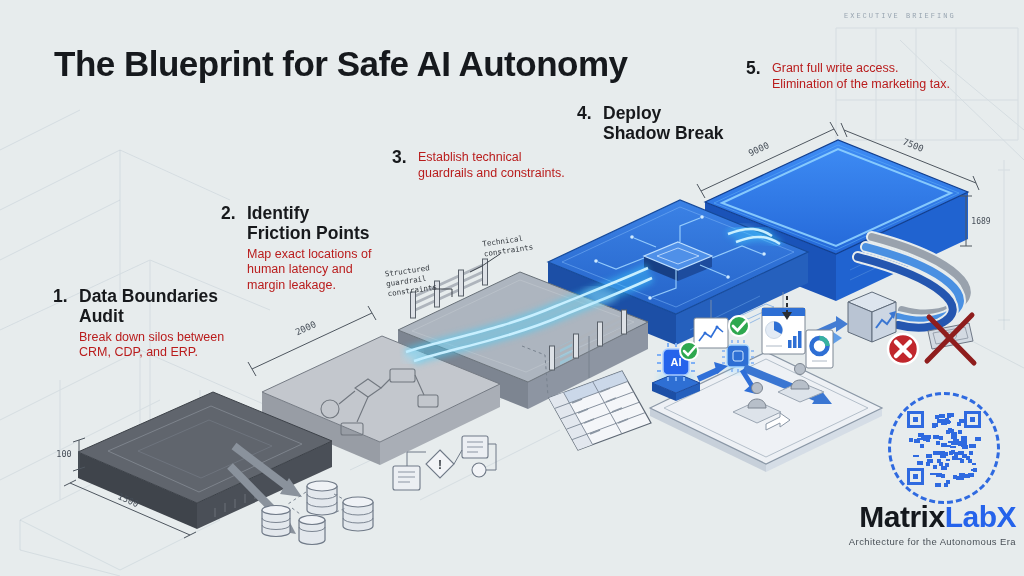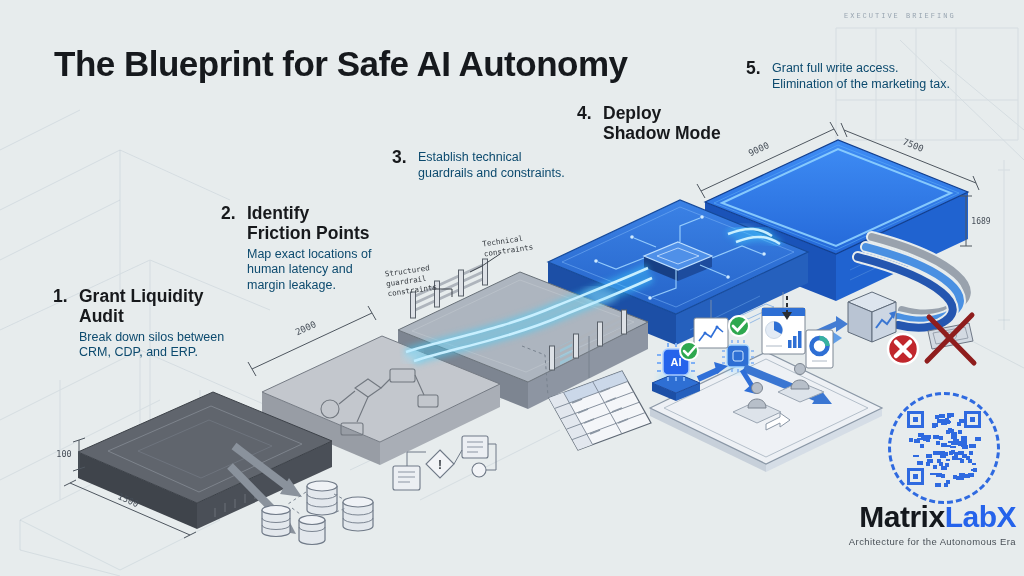--- a/index.html
+++ b/index.html
@@ -4,21 +4,21 @@
 <style>
   html,body{margin:0;padding:0;background:#cfd6da;}
   .canvas{position:relative;width:1024px;height:576px;overflow:hidden;
     background:#e7eced;font-family:"Liberation Sans",sans-serif;}
   .layer-svg{position:absolute;inset:0;z-index:1;}
   .txt{position:absolute;z-index:2;}
   .pre{white-space:pre-line;}
   .page-title{left:54px;top:44px;font-size:35px;font-weight:700;color:#16191d;letter-spacing:-0.5px;}
   .step{display:grid;grid-template-columns:24px auto;column-gap:2px;}
   .step .num,.step .stitle{font-size:17.5px;font-weight:700;color:#17191c;line-height:1.16;}
-  .step .sbody{grid-column:2;font-size:12.5px;color:#0c4a6e;line-height:1.26;margin-top:3px;}
+  .step .sbody{grid-column:2;font-size:12.5px;color:#b91c1c;line-height:1.26;margin-top:3px;}
   .s1{left:53px;top:286px;}
   .s2{left:221px;top:203px;}
   .s3{left:392px;top:147px;}
   .s4{left:577px;top:103px;}
   .s5{left:746px;top:58px;}
   .anno{font-family:"DejaVu Sans Mono",monospace;font-size:7.5px;line-height:1.3;color:#34393f;}
   .anno-structured{left:386px;top:266px;transform:rotate(-8deg);}
   .anno-technical{left:483px;top:236px;transform:rotate(-8deg);}
   .anno-exec{left:836px;top:12px;font-size:7px;letter-spacing:2px;color:rgba(138,152,166,.85);}
   .logo{left:806px;top:502px;width:210px;text-align:right;}
@@ -353,42 +353,42 @@
     <text x="760" y="152" text-anchor="middle" font-size="9" fill="#454d57" stroke="none" transform="rotate(-25 760 152)">9000</text>
     <text x="912" y="148" text-anchor="middle" font-size="9" fill="#454d57" stroke="none" transform="rotate(22 912 148)">7500</text>
     <text x="981" y="224" text-anchor="middle" font-size="8" fill="#454d57" stroke="none">1689</text>
   </g>
 </svg>
 
 <div class="txt page-title">The Blueprint for Safe AI Autonomy</div>
 
 <div class="txt step s1">
   <span class="num">1.</span>
-  <span class="stitle pre">Grant Liquidity
+  <span class="stitle pre">Data Boundaries
 Audit</span>
   <span class="sbody pre">Break down silos between
 CRM, CDP, and ERP.</span>
 </div>
 <div class="txt step s2">
   <span class="num">2.</span>
   <span class="stitle pre">Identify
 Friction Points</span>
   <span class="sbody pre">Map exact locations of
 human latency and
 margin leakage.</span>
 </div>
 <div class="txt step s3">
   <span class="num">3.</span>
   <span class="sbody pre">Establish technical
 guardrails and constraints.</span>
 </div>
 <div class="txt step s4">
   <span class="num">4.</span>
   <span class="stitle pre">Deploy
-Shadow Mode</span>
+Shadow Break</span>
 </div>
 <div class="txt step s5">
   <span class="num">5.</span>
   <span class="sbody pre">Grant full write access.
 Elimination of the marketing tax.</span>
 </div>
 
 <div class="txt anno anno-structured pre">Structured
 guardrail
 constraints</div>

